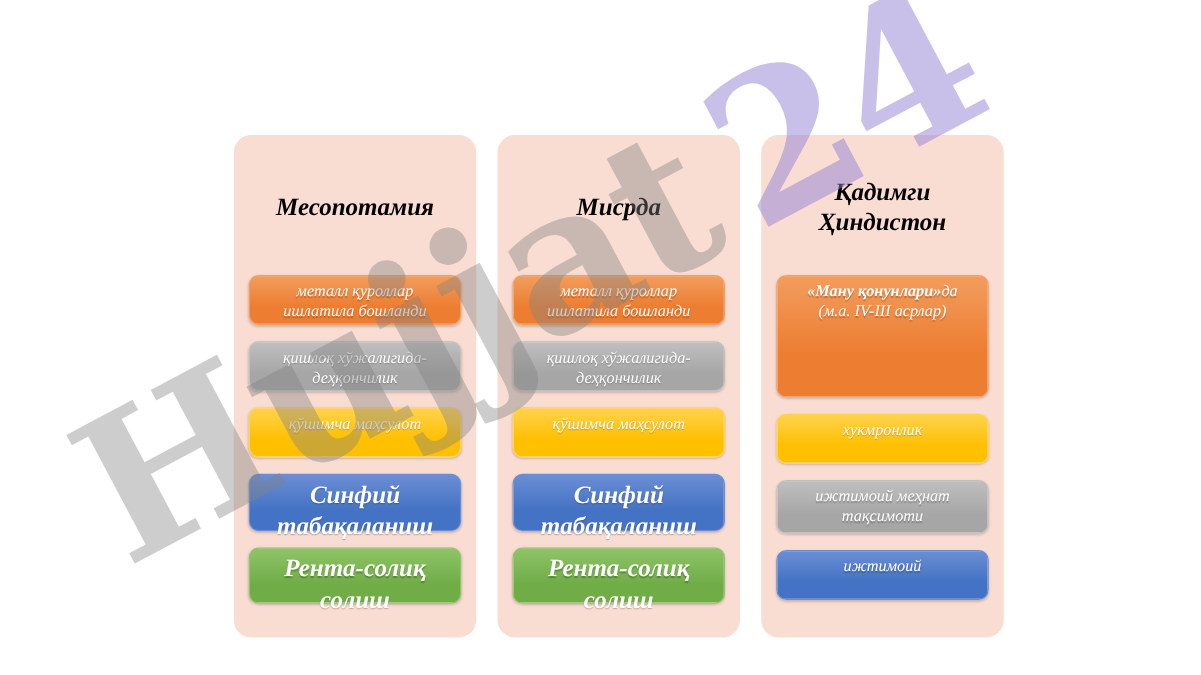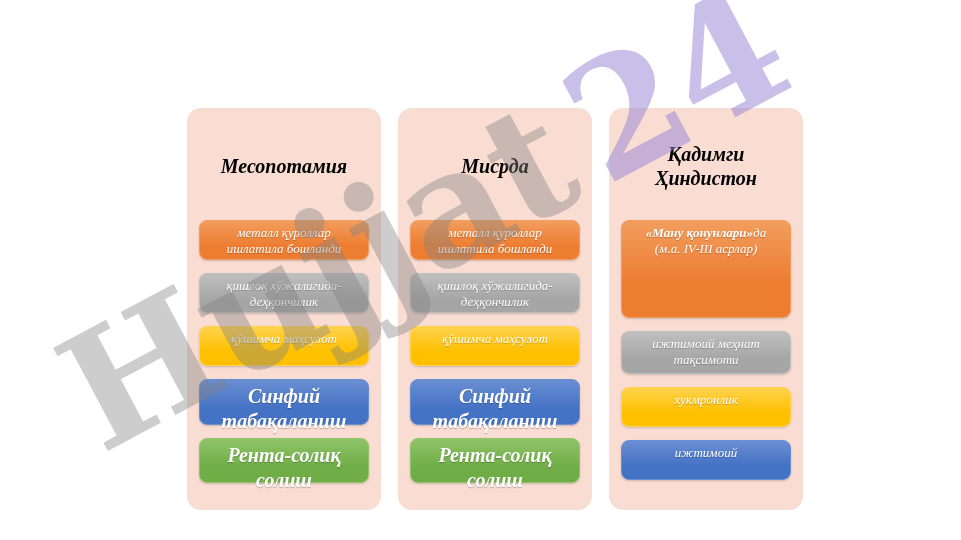--- a/index.html
+++ b/index.html
@@ -89,25 +89,25 @@
         <span>Рента-солиқ солиш</span>
       </div>
     </div>
 
     <div class="panel" style="background: rgb(249, 220, 210);">
       <div class="title">Қадимги Ҳиндистон</div>
       <div class="box tall" style="background: linear-gradient(rgb(242, 157, 94) 0%, rgb(237, 125, 49) 65%); border-color: rgb(242, 157, 94);">
         <span><span class="b">«Ману қонунлари»</span><span>да</span></span>
         <span>(м.а. IV-III асрлар)</span>
       </div>
+      <div class="box" style="background: linear-gradient(rgb(255, 210, 77) 0%, rgb(255, 192, 0) 65%); border-color: rgb(255, 210, 77);">
+        <span>хукмронлик</span>
+      </div>
       <div class="box" style="background: linear-gradient(rgb(191, 191, 191) 0%, rgb(166, 166, 166) 65%); border-color: rgb(191, 191, 191);">
         <span>ижтимоий меҳнат тақсимоти</span>
-      </div>
-      <div class="box" style="background: linear-gradient(rgb(255, 210, 77) 0%, rgb(255, 192, 0) 65%); border-color: rgb(255, 210, 77);">
-        <span>хукмронлик</span>
       </div>
       <div class="box" style="background: linear-gradient(rgb(106, 142, 211) 0%, rgb(68, 114, 196) 65%); border-color: rgb(106, 142, 211);">
         <span>ижтимоий</span>
       </div>
     </div>
 
   </div>
 
   <div class="watermark">
     <span class="wm-name">Hujjat</span><span class="wm-num">24</span>

